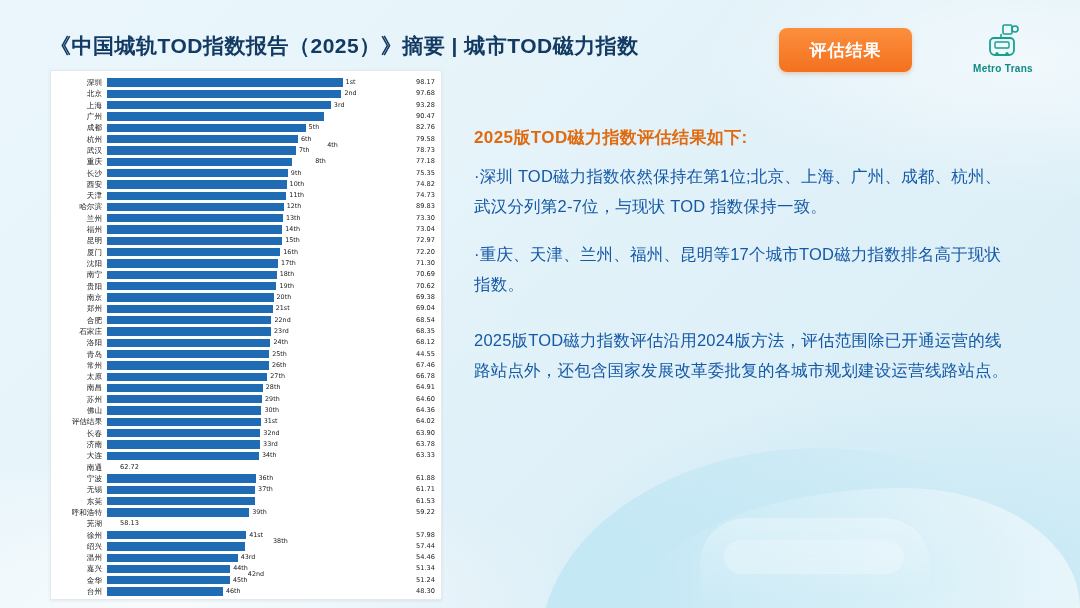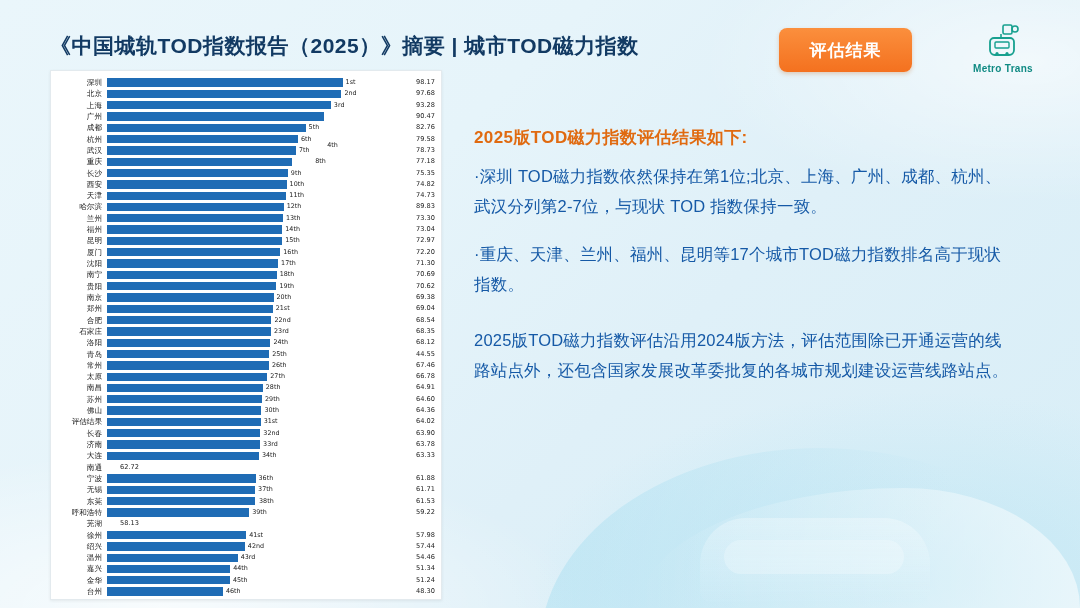--- a/index.html
+++ b/index.html
@@ -404,21 +404,21 @@
         <div class="barwrap">
           <div class="bar" style="width: 148.104px; background: rgb(31, 108, 181);"></div>
           <div class="rank" style="left: 151.104px;">37th</div>
         </div>
         <div class="val">61.71</div>
       </div>
       <div class="row">
         <div class="city">东莞</div>
         <div class="barwrap">
           <div class="bar" style="width: 147.672px; background: rgb(31, 108, 181);"></div>
-          <div class="rank" style="left: 152px;">38th</div>
+          <div class="rank" style="left: 166px; margin-top: 40px;">38th</div>
         </div>
         <div class="val">61.53</div>
       </div>
       <div class="row">
         <div class="city">呼和浩特</div>
         <div class="barwrap">
           <div class="bar" style="width: 142.128px; background: rgb(31, 108, 181);"></div>
           <div class="rank" style="left: 145.128px;">39th</div>
         </div>
         <div class="val">59.22</div>
@@ -432,21 +432,21 @@
         <div class="barwrap">
           <div class="bar" style="width: 139.152px; background: rgb(31, 108, 181);"></div>
           <div class="rank" style="left: 142.152px;">41st</div>
         </div>
         <div class="val">57.98</div>
       </div>
       <div class="row">
         <div class="city">绍兴</div>
         <div class="barwrap">
           <div class="bar" style="width: 137.856px; background: rgb(31, 108, 181);"></div>
-          <div class="rank" style="left: 140.856px;">42nd</div>
+          <div class="rank" style="left: 140.856px; margin-top: 28px;">42nd</div>
         </div>
         <div class="val">57.44</div>
       </div>
       <div class="row">
         <div class="city">温州</div>
         <div class="barwrap">
           <div class="bar" style="width: 130.704px; background: rgb(31, 108, 181);"></div>
           <div class="rank" style="left: 133.704px;">43rd</div>
         </div>
         <div class="val">54.46</div>

